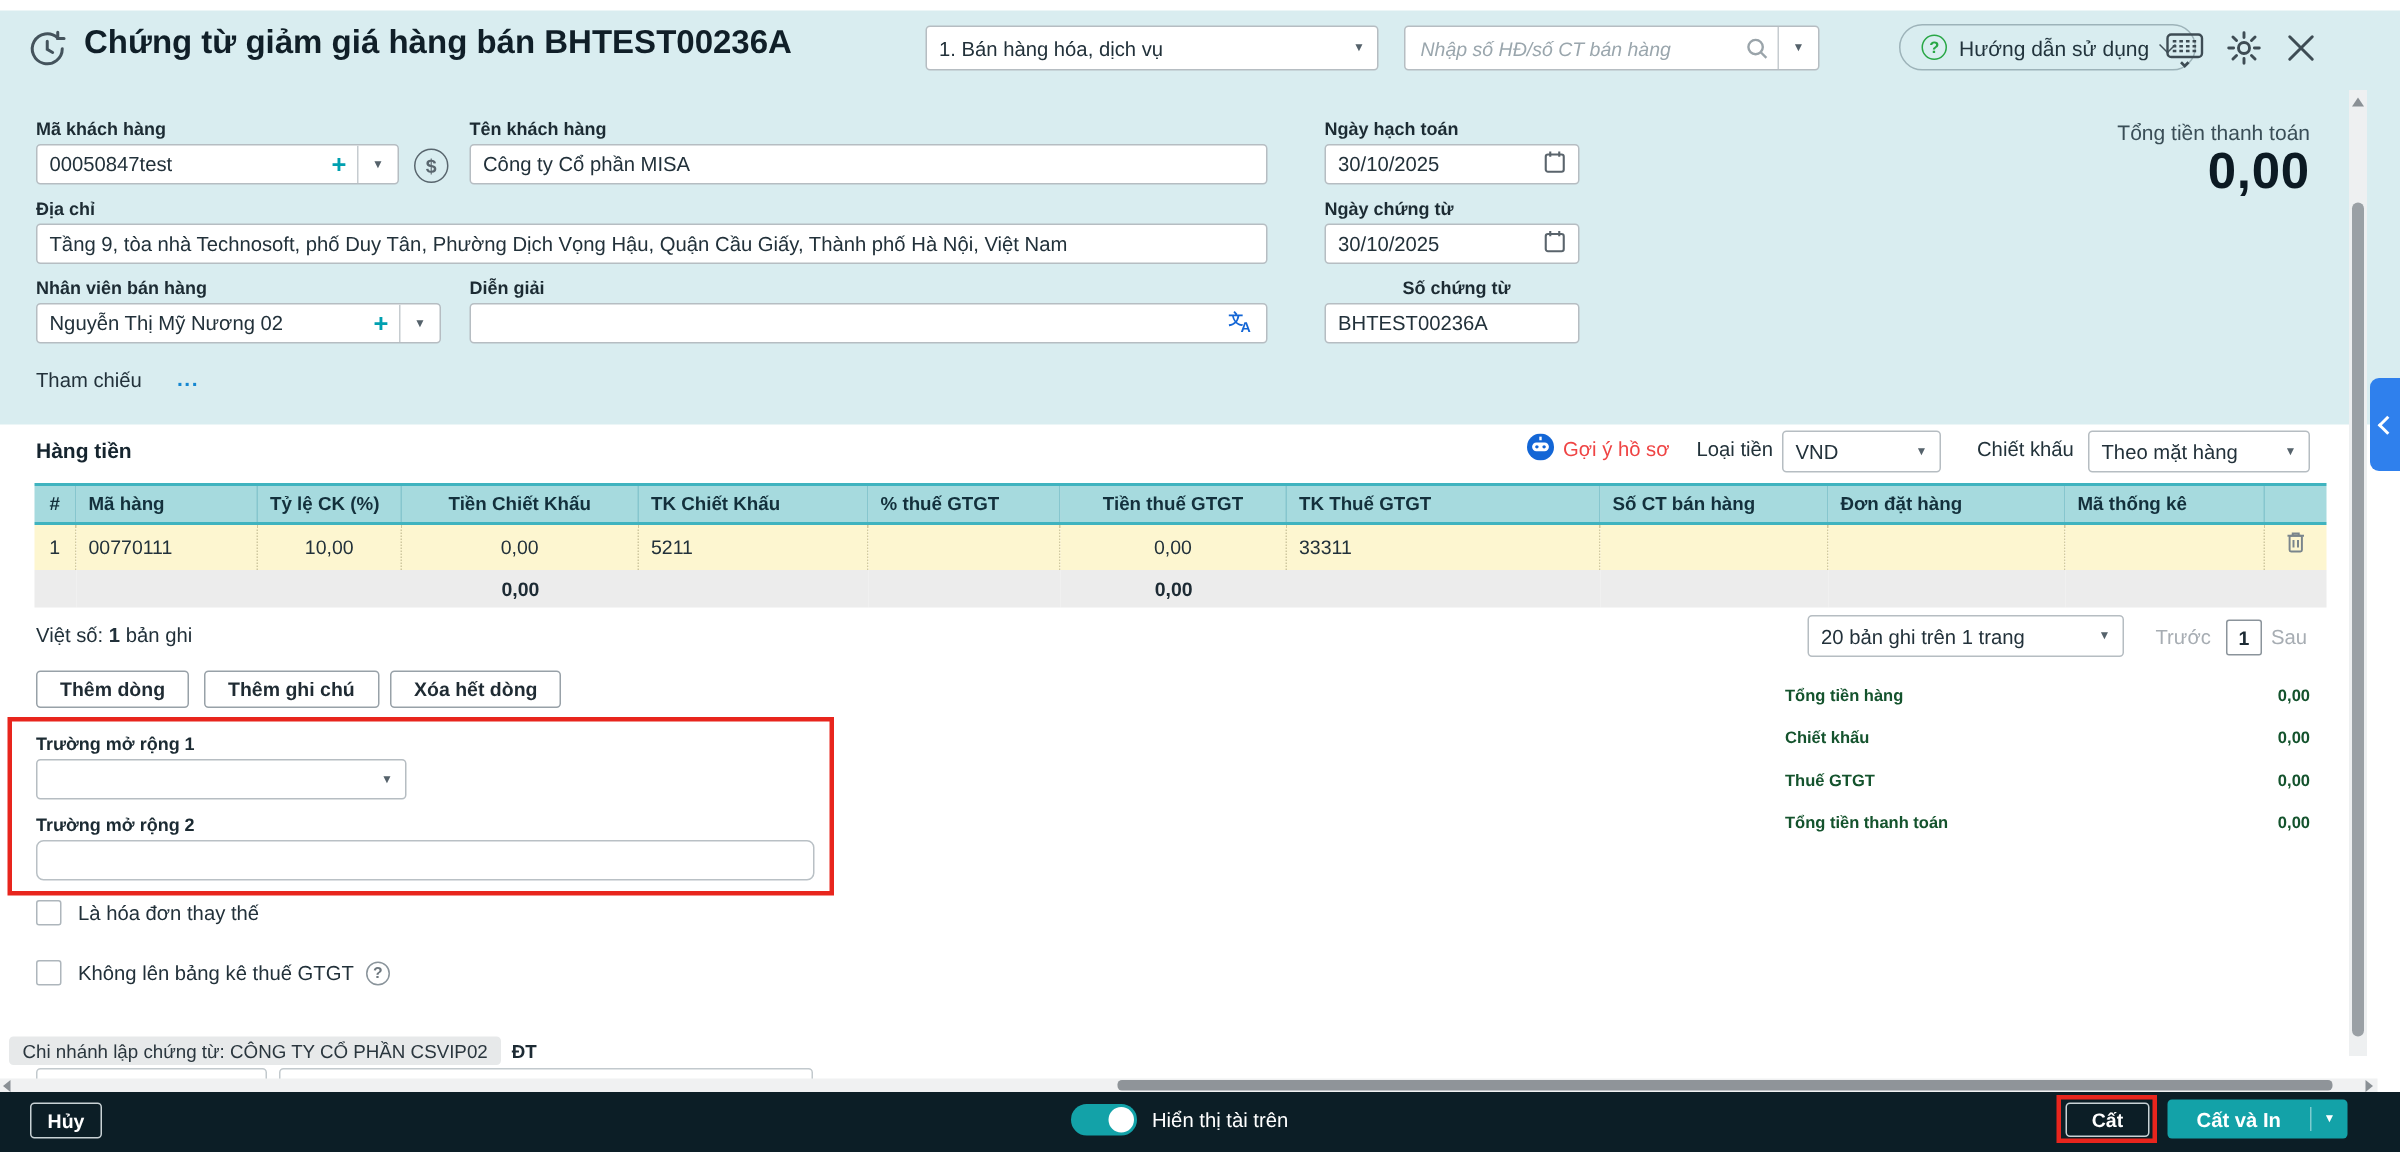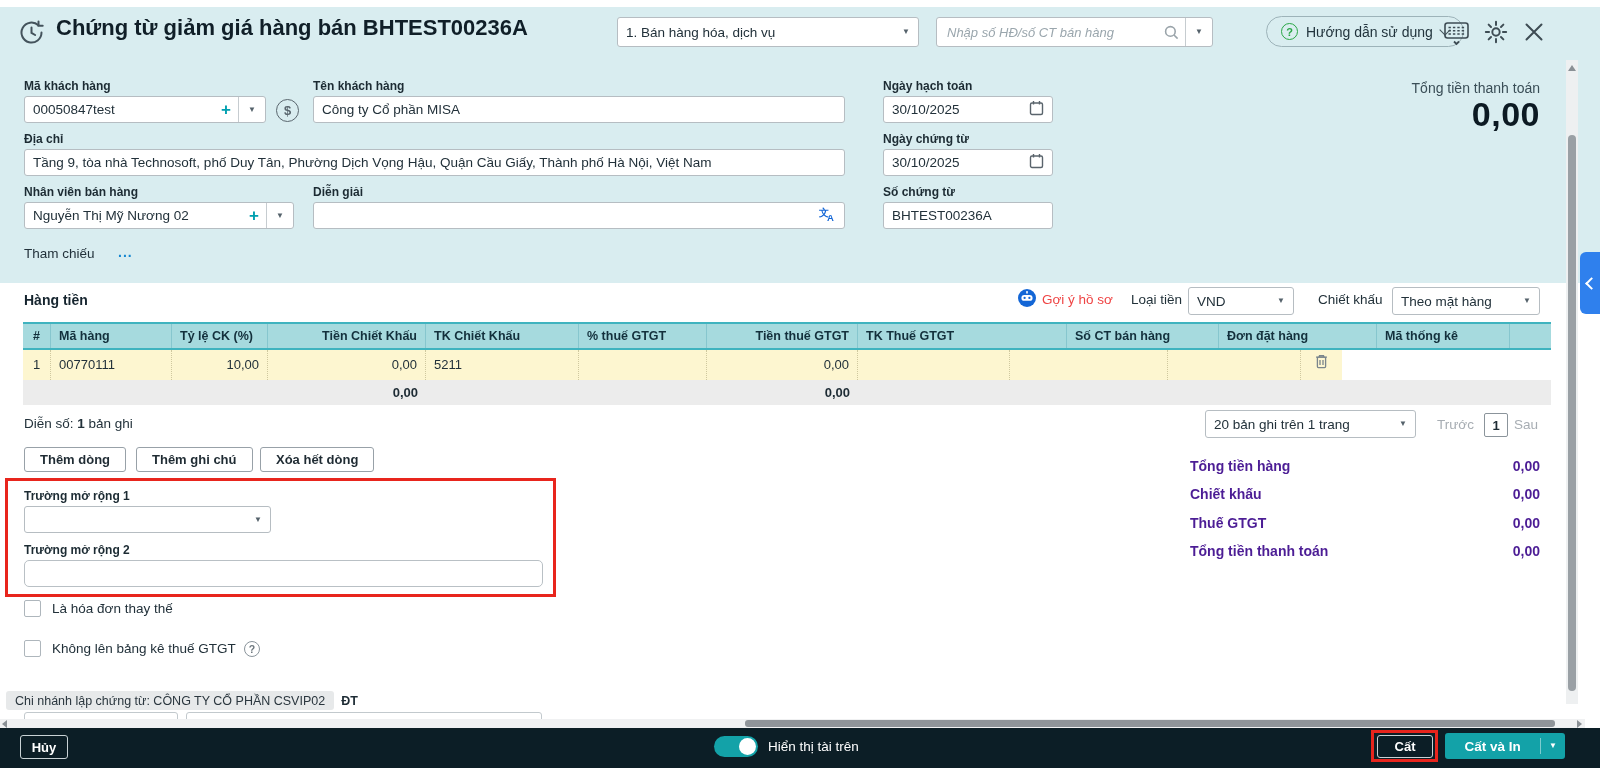--- a/index.html
+++ b/index.html
@@ -40,27 +40,27 @@
   .gc{box-sizing:border-box;padding:0 8px;font-size:13px;overflow:hidden;white-space:nowrap}
   .ghead .gc{background:#a6dade;font-weight:bold;font-size:12.5px;color:#13303c;line-height:24px;
              border-right:1px solid #86c6ce}
   .ghead{border-top:2px solid #3fb3bf;border-bottom:2px solid #3fb3bf}
   .grow .gc{background:#fdf6d0;line-height:30px;border-right:1px dotted #cfc89f;color:#22313a}
   .gtotal .gc{background:#ececec;line-height:25px;font-weight:bold}
   .gc:last-child{border-right:none !important}
   .c0{width:28px;text-align:center}.c1{width:121px}.c2{width:96px}.c3{width:158px}
   .c4{width:153px}.c5{width:128px}.c6{width:151px}.c7{width:209px}.c8{width:152px}
   .c9{width:158px}.c10{width:133px}.c11{width:41px;text-align:center}
-  .tr{text-align:right}
+  .tr{text-align:center}
   .btn{background:#fff;border:1px solid #98a1a8;border-radius:3px;height:25px;display:inline-flex;
        align-items:center;padding:0 15px;font-size:13px;font-weight:bold;color:#1f2b33;box-sizing:border-box}
   .muted{color:#a7adb3;font-size:13.5px}
   .pagebox{width:22px;height:22px;border:1px solid #8b949b;border-radius:2px;display:flex;
            align-items:center;justify-content:center;font-size:13px;font-weight:bold}
-  .srow{display:flex;justify-content:space-between;font-size:14px;font-weight:bold;color:#4c1d95}
+  .srow{display:flex;justify-content:space-between;font-size:11px;font-weight:bold;color:#14532d}
   .cb{width:17px;height:17px;border:1.5px solid #aeb6bc;border-radius:2px;background:#fff;display:inline-block;box-sizing:border-box}
   .cbl{font-size:13.5px;color:#22313a;margin-left:11px}
   .redbox{border:3px solid #e8251d;box-sizing:border-box;pointer-events:none}
   .pillnote{background:#e7e9ea;border-radius:3px;height:19px;display:flex;align-items:center;
             padding:0 9px;font-size:12.5px;color:#2a363e;box-sizing:border-box;white-space:nowrap}
   
   .footer{background:#0c1e26}
   .fbtn{border:1px solid #c9d2d5;border-radius:3px;color:#fff;font-size:13px;font-weight:bold;
         display:flex;align-items:center;justify-content:center;box-sizing:border-box;background:transparent}
   .tealbtn{background:#13a2a8;border-radius:3px;color:#fff;font-size:13.5px;font-weight:bold;
@@ -202,21 +202,21 @@
   <div class="abs inp sel" style="left:313px;top:202px;width:532px">
     <span></span>
     <span>
       <svg width="17" height="16" viewBox="0 0 17 16">
         <text x="0" y="10" font-size="10" font-weight="bold" fill="#1366d6" font-family="'DejaVu Sans',sans-serif">文</text>
         <text x="8" y="15" font-size="9.5" font-weight="bold" fill="#1366d6" font-family="'Liberation Sans',sans-serif">A</text>
       </svg>
     </span>
   </div>
 
-  <div class="abs lbl" style="left:883px;top:185px">Số chứng từ</div>
+  <div class="abs lbl" style="left:935px;top:185px">Số chứng từ</div>
   <div class="abs inp" style="left:883px;top:202px;width:170px">
     <span>BHTEST00236A</span>
   </div>
 
   <div class="abs" style="left:24px;top:246px;font-size:13.5px;color:#22313a">Tham chiếu</div>
   <div class="abs teal-dots" style="left:118px;top:244px;color:#1587d1">...</div>
 
   <div class="abs seclbl" style="left:24px;top:292px">Hàng tiền</div>
 
   <span class="abs" style="left:1018px;top:289px">
@@ -258,20 +258,21 @@
       <div class="gc c11"></div>
     </div>
     <div class="trow grow">
       <div class="gc c0">1</div>
       <div class="gc c1">00770111</div>
       <div class="gc c2 tr">10,00</div>
       <div class="gc c3 tr">0,00</div>
       <div class="gc c4">5211</div>
       <div class="gc c5"></div>
       <div class="gc c6 tr">0,00</div>
+      <div class="gc c7">33311</div>
       <div class="gc c8"></div>
       <div class="gc c9"></div>
       <div class="gc c10"></div>
       <div class="gc c11" style="display:flex;align-items:center;justify-content:center">
         <span>
           <svg width="13" height="15" viewBox="0 0 13 15" fill="none" stroke="#7a858c" stroke-width="1.3">
             <path d="M1 3.2h11M4.5 3V1.6h4V3"></path>
             <rect x="2.4" y="3.2" width="8.2" height="10.4" rx="1"></rect>
             <path d="M5 6v5M8 6v5"></path>
           </svg>
@@ -288,21 +289,21 @@
       <div class="gc c6 tr">0,00</div>
       <div class="gc c7"></div>
       <div class="gc c8"></div>
       <div class="gc c9"></div>
       <div class="gc c10"></div>
       <div class="gc c11"></div>
     </div>
   </div>
 
   <div class="abs" style="left:24px;top:416px;font-size:13.5px;color:#22313a">
-    <span>Diễn số:</span>
+    <span>Việt số:</span>
     <span style="font-weight:bold">1</span>
     <span>bản ghi</span>
   </div>
 
   <div class="abs inp sel" style="left:1205px;top:410px;width:211px;height:28px">
     <span>20 bản ghi trên 1 trang</span>
     <span class="caret">▼</span>
   </div>
   <div class="abs muted" style="left:1437px;top:417px">Trước</div>
   <div class="abs pagebox" style="left:1484px;top:413px">1</div>

